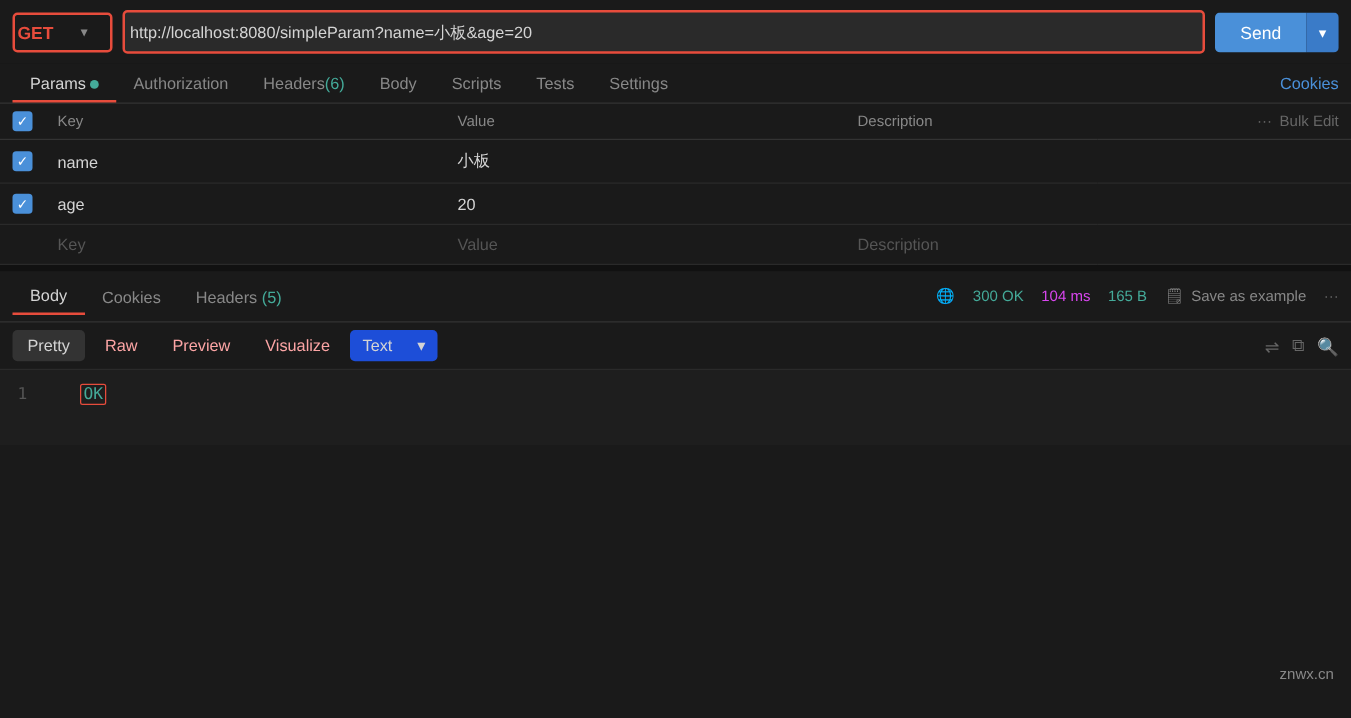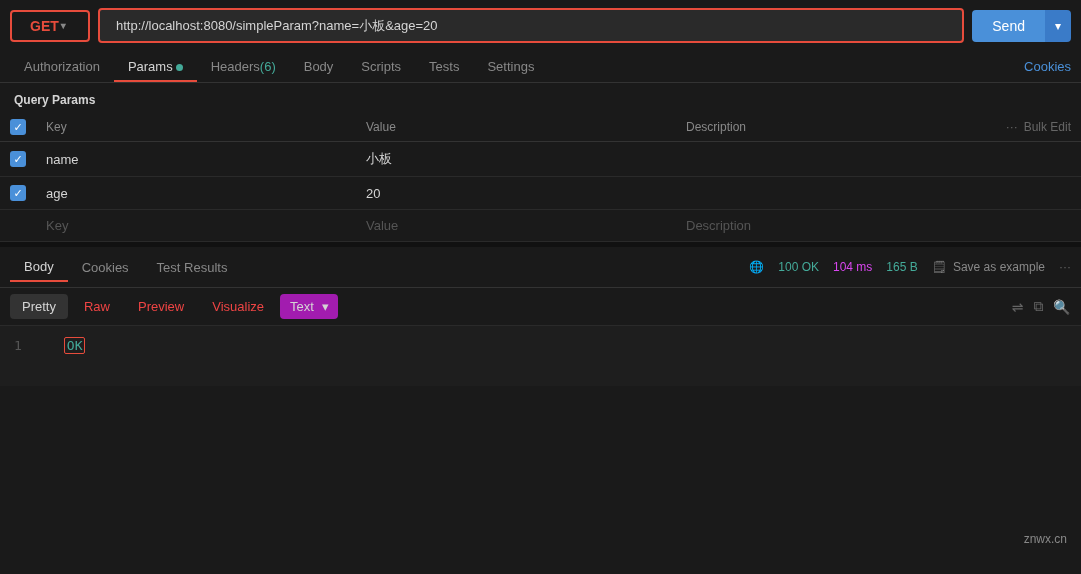--- a/index.html
+++ b/index.html
@@ -18,44 +18,44 @@
       display: flex;
       align-items: center;
       padding: 8px 10px;
       gap: 8px;
       background: #1a1a1a;
     }
 
     .method-dropdown {
       display: flex;
       align-items: center;
-      gap: 2px;
+      gap: 22px;
       background: #1a1a1a;
       border: 2px solid #e74c3c;
       border-radius: 4px;
-      padding: 6px 18px;
+      padding: 6px 2px;
       color: #e74c3c;
       font-weight: bold;
       font-size: 14px;
       cursor: pointer;
       min-width: 80px;
       text-align: center;
     }
 
     .method-dropdown .chevron {
       color: #888;
       font-size: 10px;
     }
 
     .url-bar {
       flex: 1;
       background: #2a2a2a;
       border: 2px solid #e74c3c;
       border-radius: 4px;
-      padding: 8px 16px;
+      padding: 8px 4px;
       color: #d4d4d4;
       font-size: 13px;
       outline: none;
     }
 
     .send-btn-group {
       display: flex;
       border-radius: 4px;
       overflow: hidden;
     }
@@ -269,36 +269,36 @@
     .format-bar {
       display: flex;
       align-items: center;
       padding: 6px 10px;
       gap: 4px;
       border-bottom: 1px solid #2a2a2a;
     }
 
     .format-tab {
       padding: 5px 12px;
-      color: #ef4444;
+      color: #fca5a5;
       cursor: pointer;
       font-size: 13px;
       border-radius: 4px;
     }
 
     .format-tab.active {
       color: #d4d4d4;
       background: #333;
     }
 
     .format-dropdown {
       display: flex;
       align-items: center;
-      gap: 8px;
-      background: #a21caf;
+      gap: 20px;
+      background: #1d4ed8;
       border: none;
       border-radius: 4px;
       padding: 5px 10px;
       color: #d4d4d4;
       cursor: pointer;
       font-size: 13px;
     }
 
     .format-icons {
       margin-left: auto;
@@ -379,46 +379,45 @@
     <span class="chevron">▾</span>
   </div>
   <input class="url-bar" type="text" value="http://localhost:8080/simpleParam?name=小板&amp;age=20" style="">
   <div class="send-btn-group">
     <button class="send-btn">Send</button>
     <button class="send-chevron">▾</button>
   </div>
 </div>
 
 <div class="tab-bar">
+  <div class="tab-item active">
+    <span>Params</span><span class="tab-dot"></span>
+  </div>
   <div class="tab-item">
     <span>Authorization</span>
   </div>
-  <div class="tab-item active">
-    <span>Params</span><span class="tab-dot"></span>
-  </div>
   <div class="tab-item">
     <span>Headers</span><span class="tab-badge">(6)</span>
   </div>
   <div class="tab-item">
     <span>Body</span>
   </div>
   <div class="tab-item">
     <span>Scripts</span>
   </div>
   <div class="tab-item">
     <span>Tests</span>
   </div>
   <div class="tab-item">
     <span>Settings</span>
   </div>
   <div class="cookies-link">Cookies</div>
 </div>
 
 <div class="request-panel">
-  <div class="section-header">Query Params</div>
   <table class="params-table">
     <thead>
       <tr>
         <th class="checkbox-col">
           <div class="checkbox">✓</div>
         </th>
         <th class="key-col">Key</th>
         <th class="value-col">Value</th>
         <th class="desc-col">Description</th>
         <th class="bulk-col">
@@ -464,26 +463,27 @@
 <div class="response-panel">
 
   <div class="response-tab-bar">
     <div class="response-tab active">
       <span>Body</span>
     </div>
     <div class="response-tab">
       <span>Cookies</span>
     </div>
     <div class="response-tab">
-      <span>Test Results</span>
+      <span>Headers</span>
+      <span class="tab-badge">(5)</span>
     </div>
 
     <div class="response-status-bar">
       <span class="globe-icon">🌐</span>
-      <span class="status-ok">100 OK</span>
+      <span class="status-ok">300 OK</span>
       <span class="status-time">104 ms</span>
       <span class="status-size">165 B</span>
       <div class="save-example-btn">
         <span>🗒</span>
         <span>Save as example</span>
       </div>
       <span style="color:#666; cursor:pointer;">···</span>
     </div>
   </div>
 

